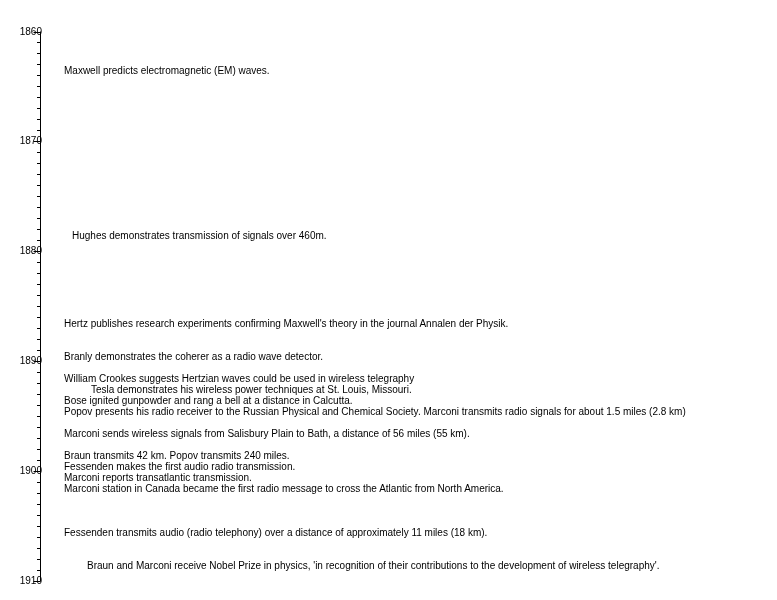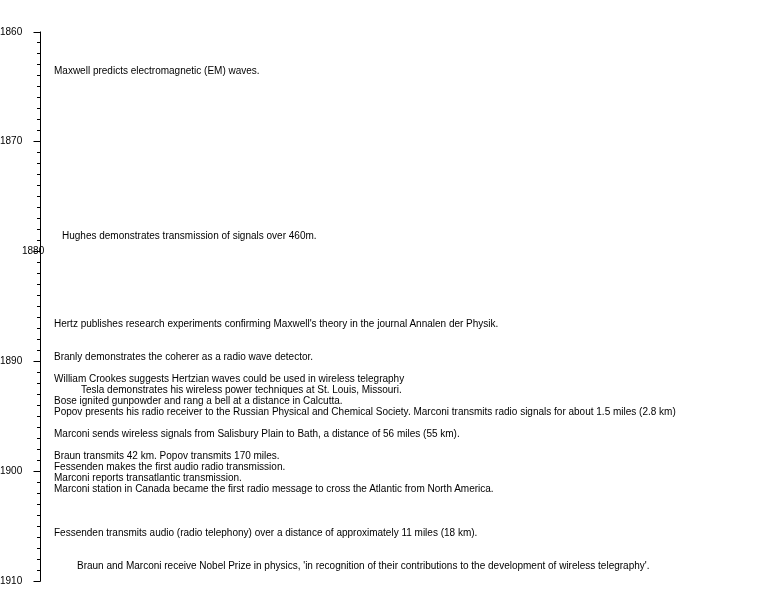--- a/index.html
+++ b/index.html
@@ -18,30 +18,30 @@
     background: #ffffff;
   }
   .chart svg {
     position: absolute;
     left: 0;
     top: 0;
   }
   .tick-label {
     position: absolute;
     left: 0;
-    width: 18px;
+    width: 42px;
     text-align: right;
     font-size: 10px;
     line-height: 12px;
     color: #000000;
     white-space: nowrap;
   }
   .event-label {
     position: absolute;
-    left: 54px;
+    left: 64px;
     font-size: 10px;
     line-height: 11px;
     color: #000000;
     white-space: nowrap;
   }
 </style>
 </head>
 <body>
 
 <div class="chart">
@@ -95,35 +95,35 @@
       <line x1="37" y1="526.5" x2="40.5" y2="526.5" stroke="#000000" stroke-width="1"></line>
       <line x1="37" y1="537.5" x2="40.5" y2="537.5" stroke="#000000" stroke-width="1"></line>
       <line x1="37" y1="548.5" x2="40.5" y2="548.5" stroke="#000000" stroke-width="1"></line>
       <line x1="37" y1="559.5" x2="40.5" y2="559.5" stroke="#000000" stroke-width="1"></line>
       <line x1="37" y1="570.5" x2="40.5" y2="570.5" stroke="#000000" stroke-width="1"></line>
       <line x1="33.5" y1="581.5" x2="40.5" y2="581.5" stroke="#000000" stroke-width="1"></line>
     </svg>
   <div id="tick-labels">
       <div class="tick-label" style="top: 25.5px;">1860</div>
       <div class="tick-label" style="top: 135.4px;">1870</div>
-      <div class="tick-label" style="top: 245.3px; margin-left: 22px;">1880</div>
+      <div class="tick-label" style="top: 245.3px;">1880</div>
       <div class="tick-label" style="top: 355.2px;">1890</div>
       <div class="tick-label" style="top: 465.1px;">1900</div>
       <div class="tick-label" style="top: 575px;">1910</div>
     </div>
   <div id="events">
       <div class="event-label" style="top: 64.96px;">Maxwell predicts electromagnetic (EM) waves.</div>
       <div class="event-label" style="top: 229.81px; padding-left: 8px;">Hughes demonstrates transmission of signals over 460m.</div>
       <div class="event-label" style="top: 317.73px;">Hertz publishes research experiments confirming Maxwell's theory in the journal Annalen der Physik.</div>
       <div class="event-label" style="top: 350.7px;">Branly demonstrates the coherer as a radio wave detector.</div>
       <div class="event-label" style="top: 372.68px;">William Crookes suggests Hertzian waves could be used in wireless telegraphy</div>
       <div class="event-label" style="top: 383.67px; margin-left: 27px;">Tesla demonstrates his wireless power techniques at St. Louis, Missouri.</div>
       <div class="event-label" style="top: 394.66px;">Bose ignited gunpowder and rang a bell at a distance in Calcutta.</div>
       <div class="event-label" style="top: 405.65px;">Popov presents his radio receiver to the Russian Physical and Chemical Society. Marconi transmits radio signals for about 1.5 miles (2.8 km)</div>
       <div class="event-label" style="top: 427.63px;">Marconi sends wireless signals from Salisbury Plain to Bath, a distance of 56 miles (55 km).</div>
-      <div class="event-label" style="top: 449.61px;">Braun transmits 42 km. Popov transmits 170 miles.</div>
+      <div class="event-label" style="top: 449.61px;">Braun transmits 42 km. Popov transmits 240 miles.</div>
       <div class="event-label" style="top: 460.6px;">Fessenden makes the first audio radio transmission.</div>
       <div class="event-label" style="top: 471.59px;">Marconi reports transatlantic transmission.</div>
       <div class="event-label" style="top: 482.58px;">Marconi station in Canada became the first radio message to cross the Atlantic from North America.</div>
       <div class="event-label" style="top: 526.54px;">Fessenden transmits audio (radio telephony) over a distance of approximately 11 miles (18 km).</div>
       <div class="event-label" style="top: 559.51px; margin-left: 23px;">Braun and Marconi receive Nobel Prize in physics, 'in recognition of their contributions to the development of wireless telegraphy'.</div>
     </div>
 </div>
 
 </body></html>

